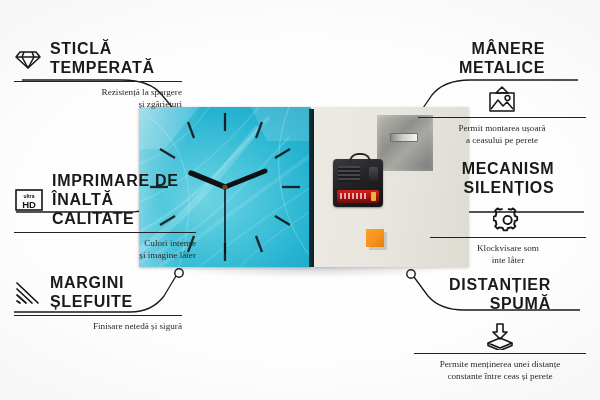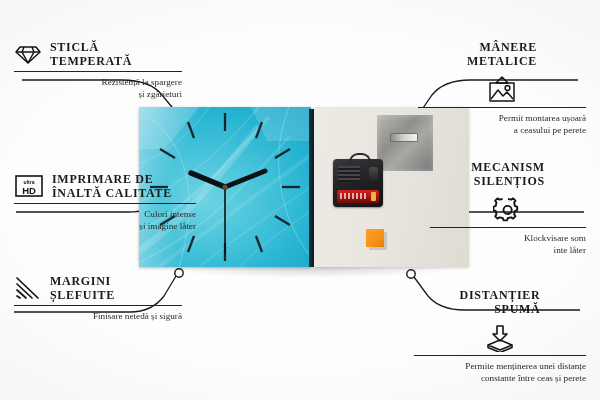--- a/index.html
+++ b/index.html
@@ -74,35 +74,35 @@
     background:repeating-linear-gradient(90deg,rgba(255,255,255,.65) 0 2px,rgba(255,255,255,0) 2px 4px);}
   .foam{
     position:absolute;left:52px;top:122px;width:18px;height:18px;
     background:linear-gradient(140deg,#ffa327 0%,#f6901a 60%,#e07f12 100%);
     box-shadow:3px 3px 0 0 rgba(160,160,155,.45);
   }
   
   .callout{position:absolute;}
   .co-head{display:flex;align-items:center;gap:8px;}
   .co-title{
-    font-family:Liberation Serif, serif;font-weight:700;
-    font-size:12px;letter-spacing:.7px;color:#1a1a1a;line-height:1.18;
+    font-family:Liberation Sans, sans-serif;font-weight:700;
+    font-size:16px;letter-spacing:.7px;color:#1a1a1a;line-height:1.18;
     text-transform:uppercase;white-space:pre-line;
   }
   .co-rule{height:1px;background:#222;margin:3px 0 4px 0;}
   .co-sub{
     font-family:"Liberation Serif",serif;font-size:9.2px;color:#2b2b2b;
     line-height:1.32;white-space:pre-line;
   }
   .left  .co-head{justify-content:flex-start;}
   .left  .co-title{text-align:left;}
   .left  .co-sub{text-align:right;}
   .right .co-head{justify-content:flex-end;flex-direction:column;}
   .right .co-title{text-align:right;}
-  .right .co-sub{text-align:right;}
+  .right .co-sub{text-align:center;}
   .ico{flex:0 0 auto;display:block;}
   svg.lines{position:absolute;left:0;top:0;width:600px;height:400px;pointer-events:none;}
 </style>
 </head>
 <body>
 
 <div id="stage">
 
   <svg class="lines" viewBox="0 0 600 400">
     <g fill="none" stroke="#1a1a1a" stroke-width="1.3">
@@ -272,21 +272,21 @@
           <path d="M15,3 l3.2,.6 1.9,-1.2 2.3,2.3 -1.2,1.9 .6,3.2 2.4,1.1 v3.2 l-2.4,1.1 -.6,3.2 1.2,1.9 -2.3,2.3 -1.9,-1.2 -3.2,.6 -1.1,2.4 h-3.2 l-1.1,-2.4 -3.2,-.6 -1.9,1.2 -2.3,-2.3 1.2,-1.9 -.6,-3.2 -2.4,-1.1 v-3.2 l2.4,-1.1 .6,-3.2 -1.2,-1.9 2.3,-2.3 1.9,1.2 3.2,-.6"></path>
           <circle cx="14.6" cy="14" r="4.1"></circle>
         </g>
       </svg>
     </div>
     <div class="co-rule"></div>
     <div class="co-sub">Klockvisare som
 inte låter</div>
   </div>
 
-  <div class="callout right" style="left:414px;top:276px;width:172px;margin-top:12px;">
+  <div class="callout right" style="left:414px;top:276px;width:172px;">
     <div class="co-head">
       <div class="co-title">DISTANȚIER
 SPUMĂ</div>
       <svg class="ico" width="30" height="28" viewBox="0 0 30 28">
         <g fill="none" stroke="#151515" stroke-width="1.6" stroke-linejoin="round">
           <path d="M12,2 h6 v8 h4 l-7,7 -7,-7 h4 Z"></path>
           <path d="M15,16 L27,21 L15,26 L3,21 Z"></path>
           <path d="M3,21 v2.5 L15,28.5 L27,23.5 V21"></path>
         </g>
       </svg>

